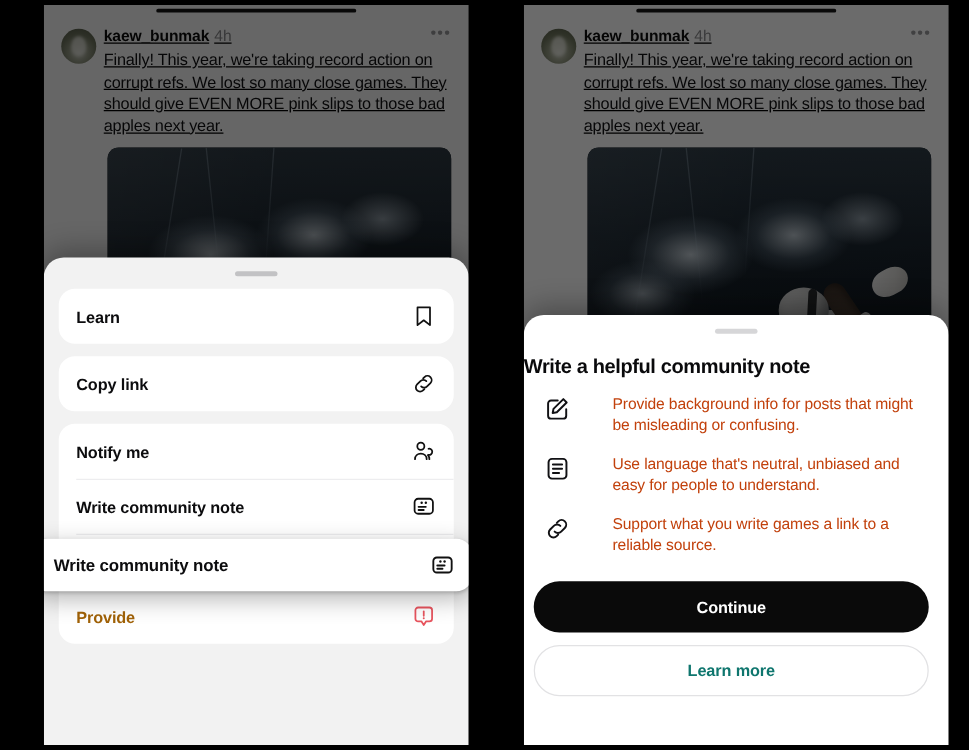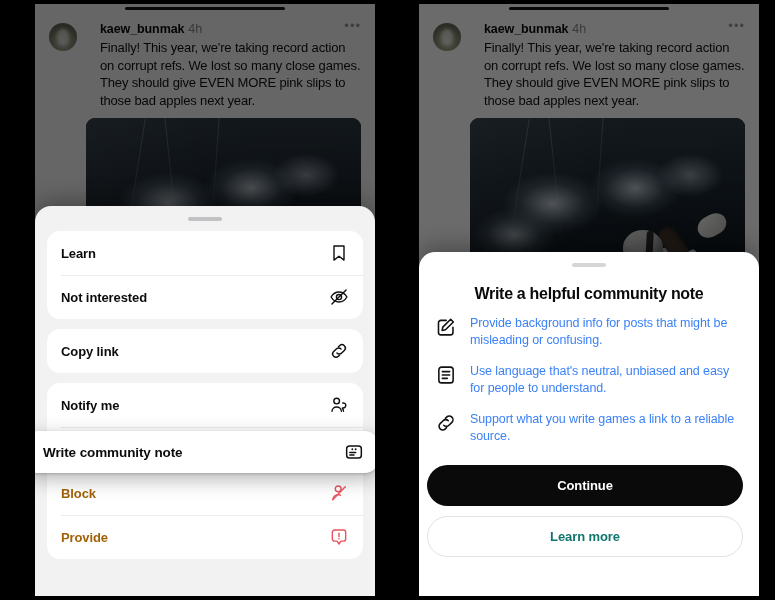--- a/index.html
+++ b/index.html
@@ -63,21 +63,22 @@
     background: #151515;
   }
 
   .post {
     padding: 6px 14px 0 14px;
     background: #ffffff;
   }
   .post-head {
     display: flex;
     align-items: flex-start;
-    gap: 23px;
+    gap: 6px;
+    text-decoration: underline;
   }
   .avatar {
     width: 28px;
     height: 28px;
     border-radius: 50%;
     flex: 0 0 28px;
     margin-top: 2px;
     background:
       radial-gradient(circle at 50% 68%, #cfd3c0 0%, #9aa27e 30%, #6f7a52 60%, #4e5936 100%);
     position: relative;
@@ -297,21 +298,20 @@
     align-items: center;
     justify-content: space-between;
     padding: 0 14px 0 18px;
     z-index: 6;
     cursor: pointer;
   }
   .highlight-row .menu-label { font-size: 13.5px; }
 
   
   .cn-title {
-    text-align: center;
     font-size: 16px;
     font-weight: bold;
     color: #0a0a0c;
     margin: 18px 0 2px 0;
     letter-spacing: -0.3px;
   }
   .cn-list { padding: 10px 18px 0 16px; }
   .cn-item {
     display: flex;
     gap: 13px;
@@ -320,22 +320,23 @@
   }
   .cn-ico {
     width: 22px; height: 22px;
     flex: 0 0 22px;
     margin-top: 1px;
     color: #111114;
   }
   .cn-text {
     font-size: 12.5px;
     line-height: 16.5px;
-    color: #3b82f6;
+    color: #c2410c;
     letter-spacing: -0.1px;
+    margin-left: 20px;
   }
   .cn-actions { padding: 6px 16px 0 8px; }
   .btn {
     height: 41px;
     border-radius: 21px;
     display: flex;
     align-items: center;
     justify-content: center;
     font-size: 13px;
     font-weight: bold;
@@ -402,30 +403,20 @@
 
         <div class="menu-group">
           <div class="menu-row">
             <span class="menu-label">Learn</span>
             <span class="menu-icon">
               <svg viewBox="0 0 24 24" fill="none" stroke="currentColor" stroke-width="1.7" stroke-linecap="round" stroke-linejoin="round">
                   <path d="M6 3.5h12v17l-6-4.6-6 4.6z"></path>
                 </svg>
             </span>
           </div>
-          <div class="menu-row">
-            <span class="menu-label">Not interested</span>
-            <span class="menu-icon">
-              <svg viewBox="0 0 24 24" fill="none" stroke="currentColor" stroke-width="1.7" stroke-linecap="round" stroke-linejoin="round">
-                  <path d="M2.5 12S6 6 12 6s9.5 6 9.5 6-3.5 6-9.5 6-9.5-6-9.5-6z"></path>
-                  <circle cx="12" cy="12" r="3.1"></circle>
-                  <path d="M3.5 20.5 20.5 3.5"></path>
-                </svg>
-            </span>
-          </div>
         </div>
 
         <div class="menu-group">
           <div class="menu-row">
             <span class="menu-label">Copy link</span>
             <span class="menu-icon">
               <svg viewBox="0 0 24 24" fill="none" stroke="currentColor" stroke-width="1.7" stroke-linecap="round" stroke-linejoin="round">
                   <path d="M9.5 14.5a4 4 0 0 0 5.7 0l3.2-3.2a4 4 0 0 0-5.7-5.7l-1.3 1.3"></path>
                   <path d="M14.5 9.5a4 4 0 0 0-5.7 0l-3.2 3.2a4 4 0 0 0 5.7 5.7l1.3-1.3"></path>
                 </svg>

